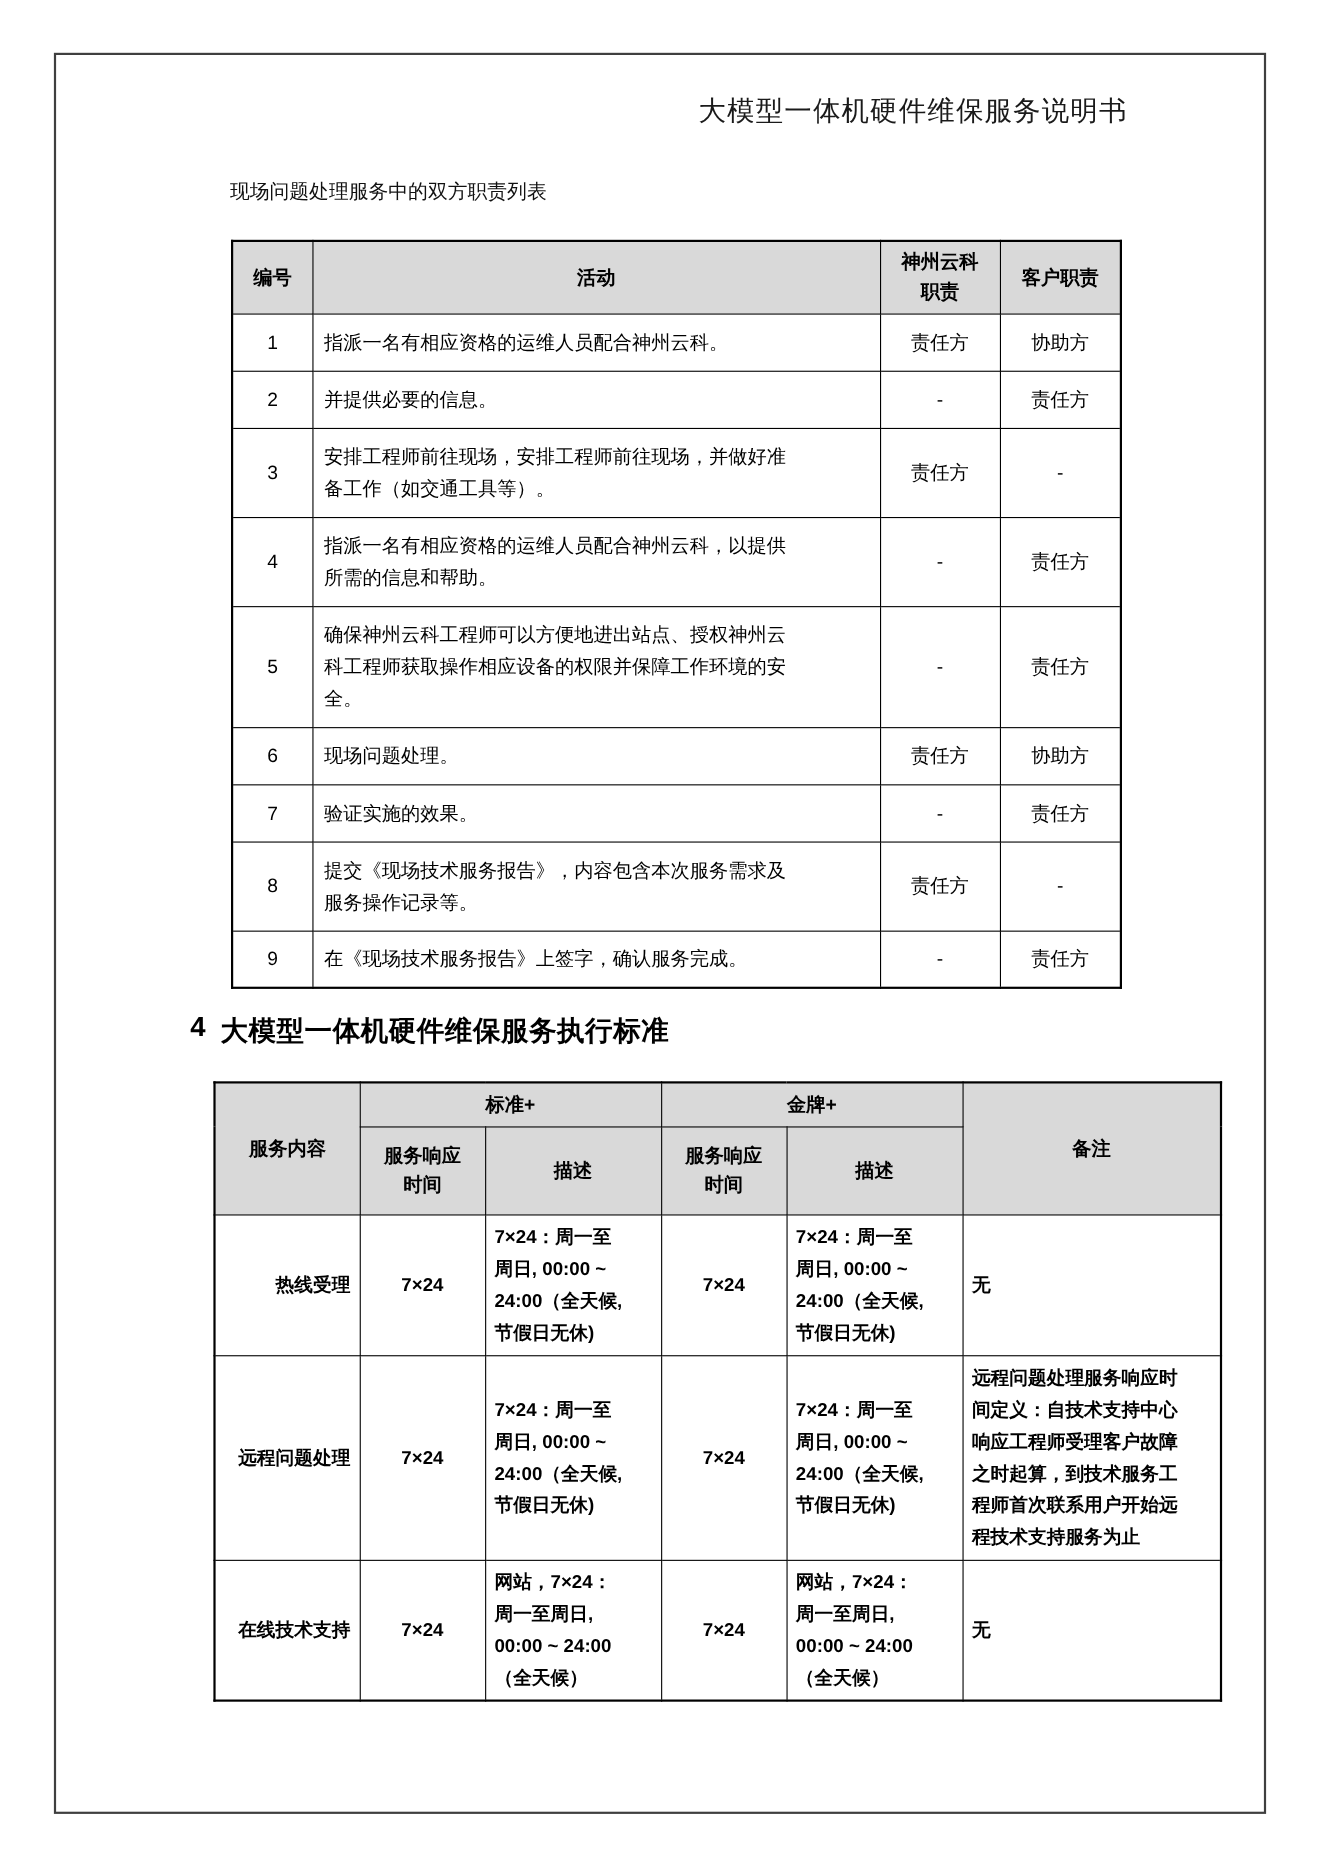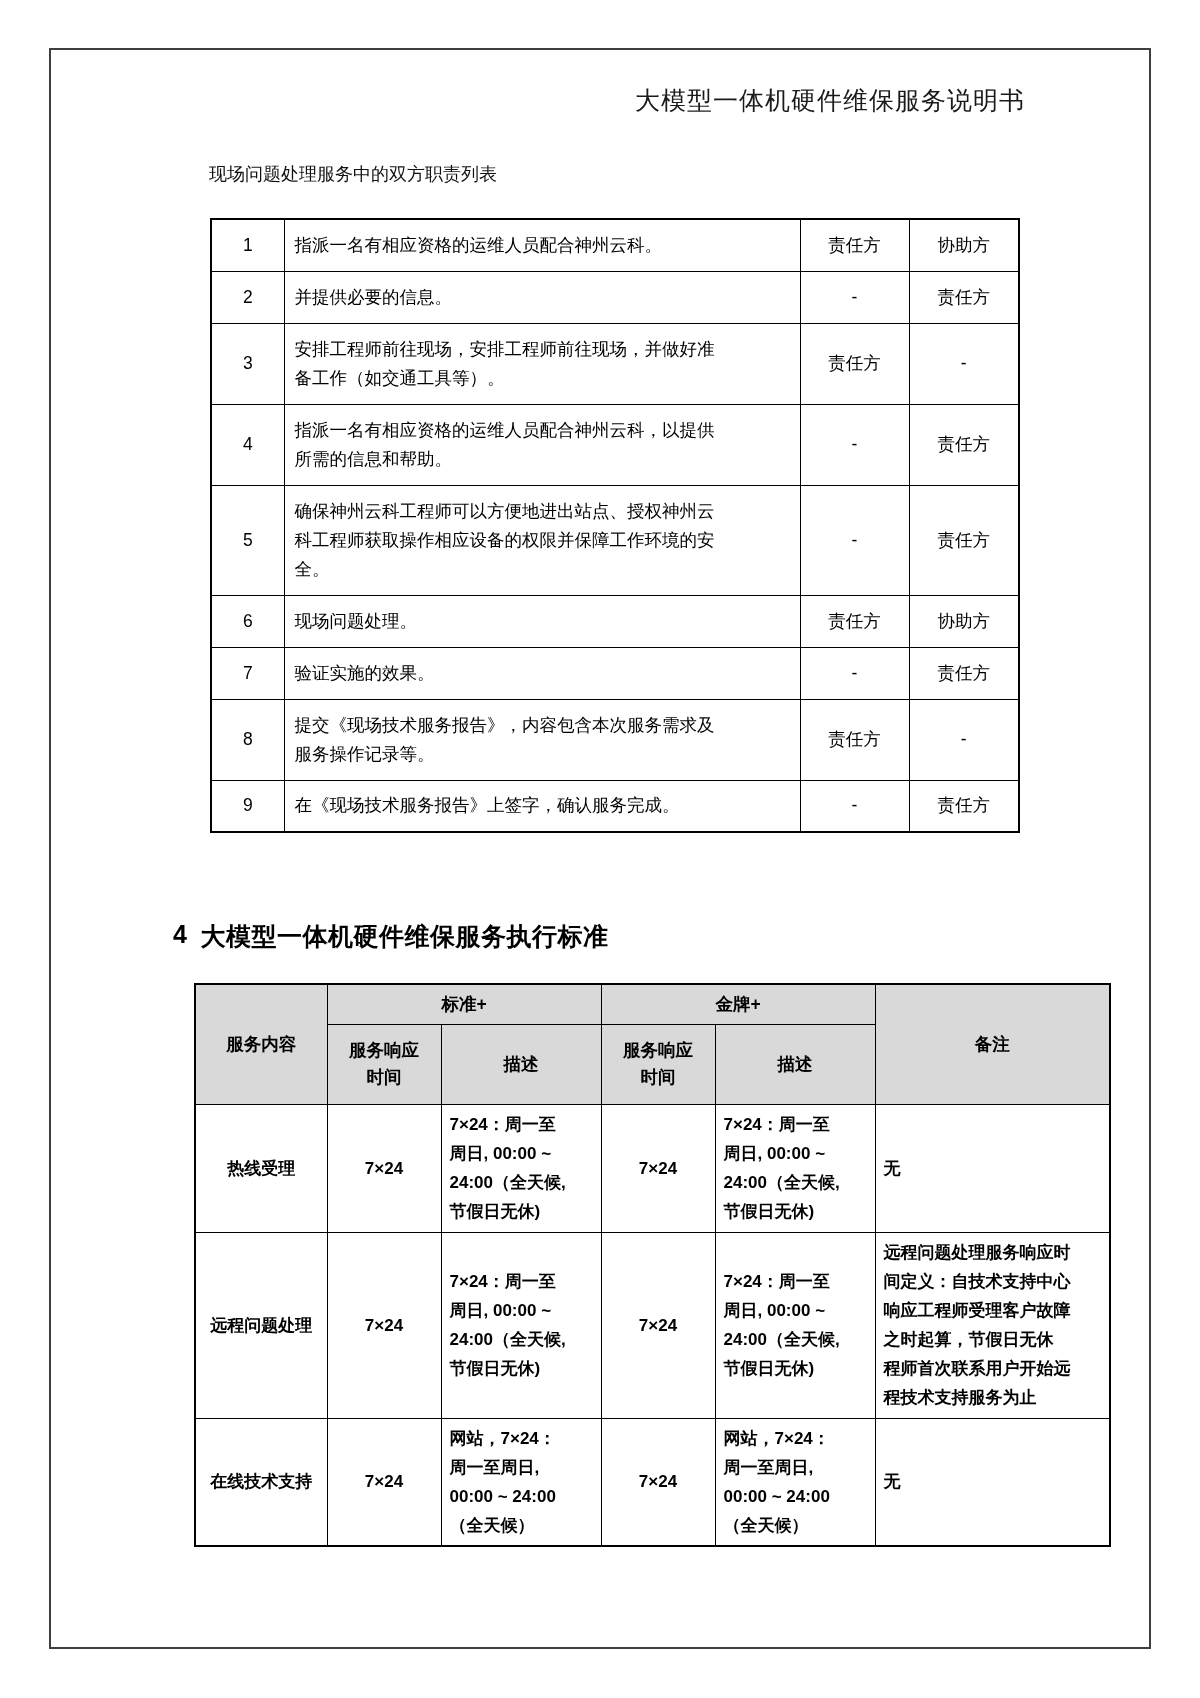--- a/index.html
+++ b/index.html
@@ -26,21 +26,21 @@
   th{background:#d9d9d9;font-weight:bold;text-align:center;padding:4px 4px;
      white-space:pre-line;line-height:27px;}
   .t1{position:absolute;top:168px;left:159px;width:808px;border:2.5px solid #000;}
   .t2{position:absolute;top:933px;left:143px;width:915px;border:2.5px solid #000;}
   .c{text-align:center;}
   .pre{white-space:pre-line;}
   .t2 td{font-size:17px;padding:4px 8px;font-weight:bold;}
   .t2 .desc{white-space:pre-line;text-align:left;}
   .t2 .desc-center{white-space:pre-line;text-align:left;}
   .t2 .remark{white-space:pre-line;text-align:left;line-height:29px;}
-  .t2 .service{text-align:center;}
+  .t2 .service{text-align:right;}
   .section-heading{
     position:absolute;top:870px;left:122px;display:flex;gap:13px;
     font-size:25px;font-weight:bold;color:#000;letter-spacing:0.5px;
   }
   .footer{
     position:absolute;top:1516px;left:0;width:100%;text-align:center;
     font-family:"Liberation Serif", serif;font-weight:bold;font-size:16px;color:#111;
   }
 </style>
 </head>
@@ -53,20 +53,27 @@
   <div class="intro">现场问题处理服务中的双方职责列表</div>
 
   <table class="t1">
     <colgroup>
       <col style="width:73px">
         <col style="width:516px">
         <col style="width:109px">
         <col style="width:110px">
     </colgroup>
     <tbody>
+        <tr style="height:66px">
+      <th>编号</th>
+      <th>活动</th>
+      <th>神州云科
+职责</th>
+      <th>客户职责</th>
+    </tr>
     <tr style="height:52px">
       <td class="c">1</td>
       <td class="pre">指派一名有相应资格的运维人员配合神州云科。</td>
       <td class="c">责任方</td>
       <td class="c">协助方</td>
     </tr>
     <tr style="height:52px">
       <td class="c">2</td>
       <td class="pre">并提供必要的信息。</td>
       <td class="c">-</td>
@@ -173,21 +180,21 @@
 24:00（全天候,
 节假日无休)</td>
       <td class="c">7×24</td>
       <td class="desc">7×24：周一至
 周日, 00:00 ~
 24:00（全天候,
 节假日无休)</td>
       <td class="remark">远程问题处理服务响应时
 间定义：自技术支持中心
 响应工程师受理客户故障
-之时起算，节假日无休
+之时起算，到技术服务工
 程师首次联系用户开始远
 程技术支持服务为止</td>
     </tr>
     <tr style="height:128px">
       <td class="service">在线技术支持</td>
       <td class="c">7×24</td>
       <td class="desc-center">网站，7×24：
 周一至周日,
 00:00 ~ 24:00
 （全天候）</td>

